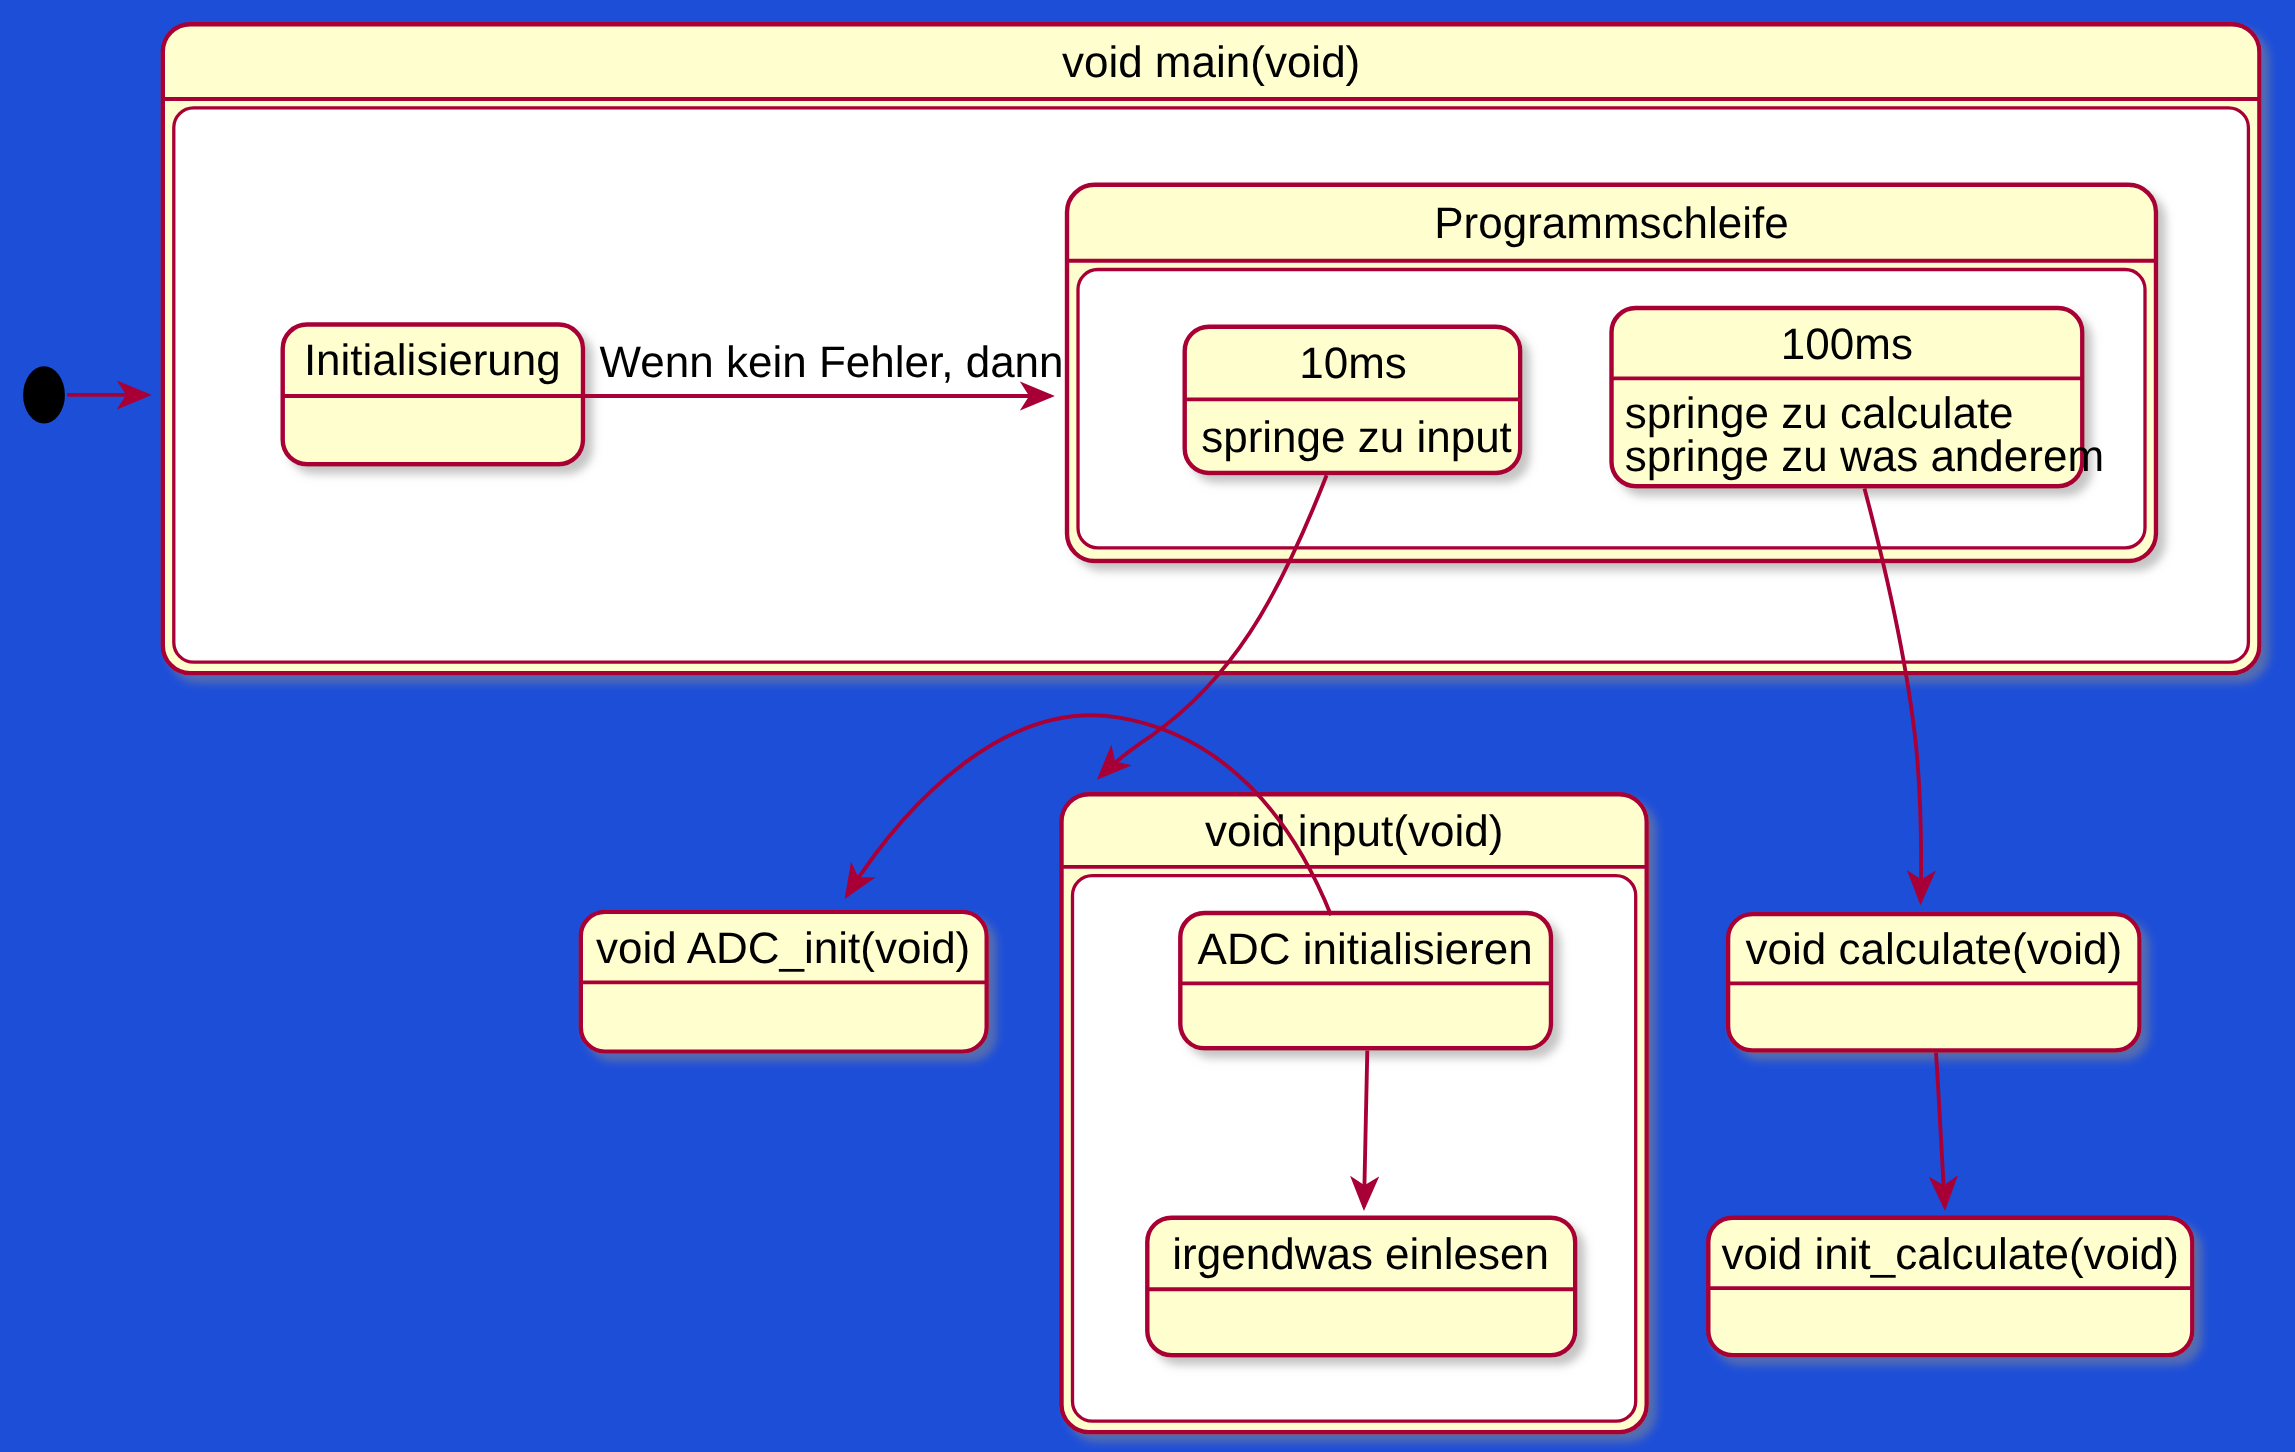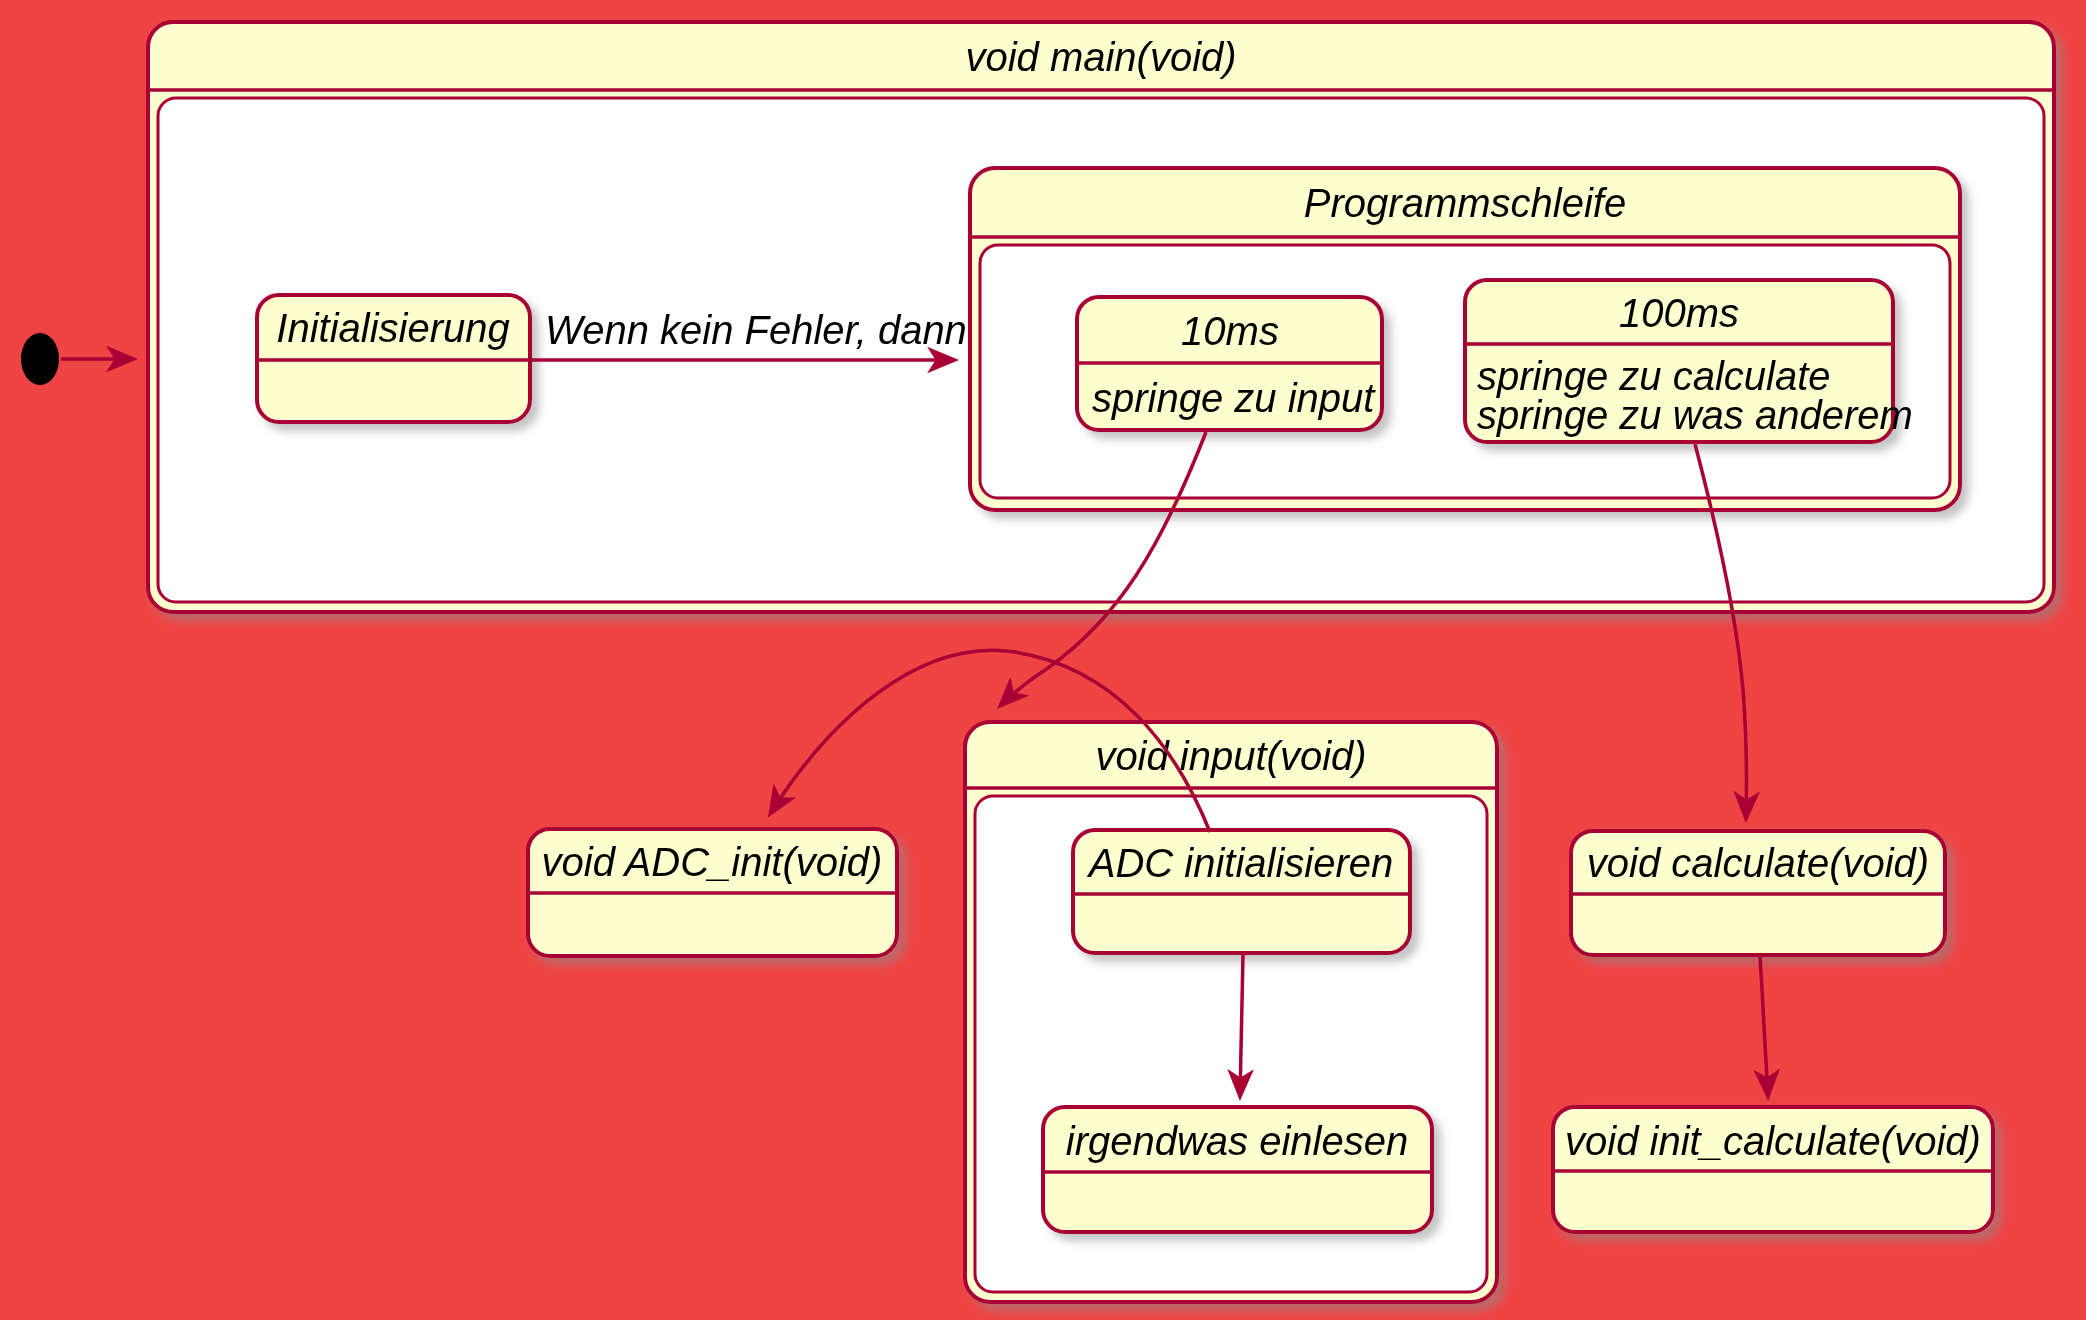--- a/index.html
+++ b/index.html
@@ -3,22 +3,21 @@
 <meta charset="utf-8">
 <style>
   html, body {
     margin: 0;
     padding: 0;
     background: #ffffff;
   }
   .diagram-wrap {
     width: 2086px;
     height: 1320px;
-    background: #ef4444;
-    font-style: italic;
+    background: #1d4ed8;
   }
   svg text {
     font-family: "Liberation Sans", sans-serif;
     font-size: 40px;
     fill: #000000;
   }
   .state {
     fill: #fefece;
     stroke: #a80036;
     stroke-width: 4;

